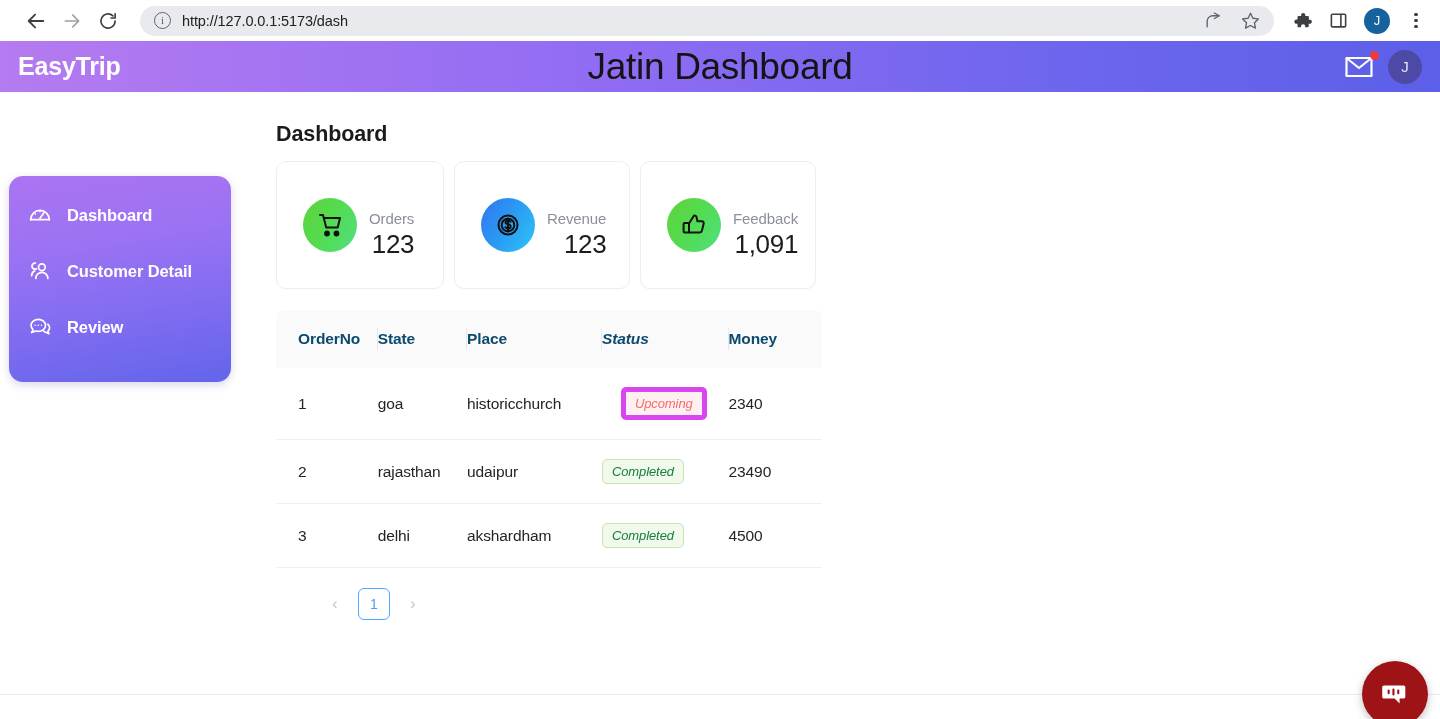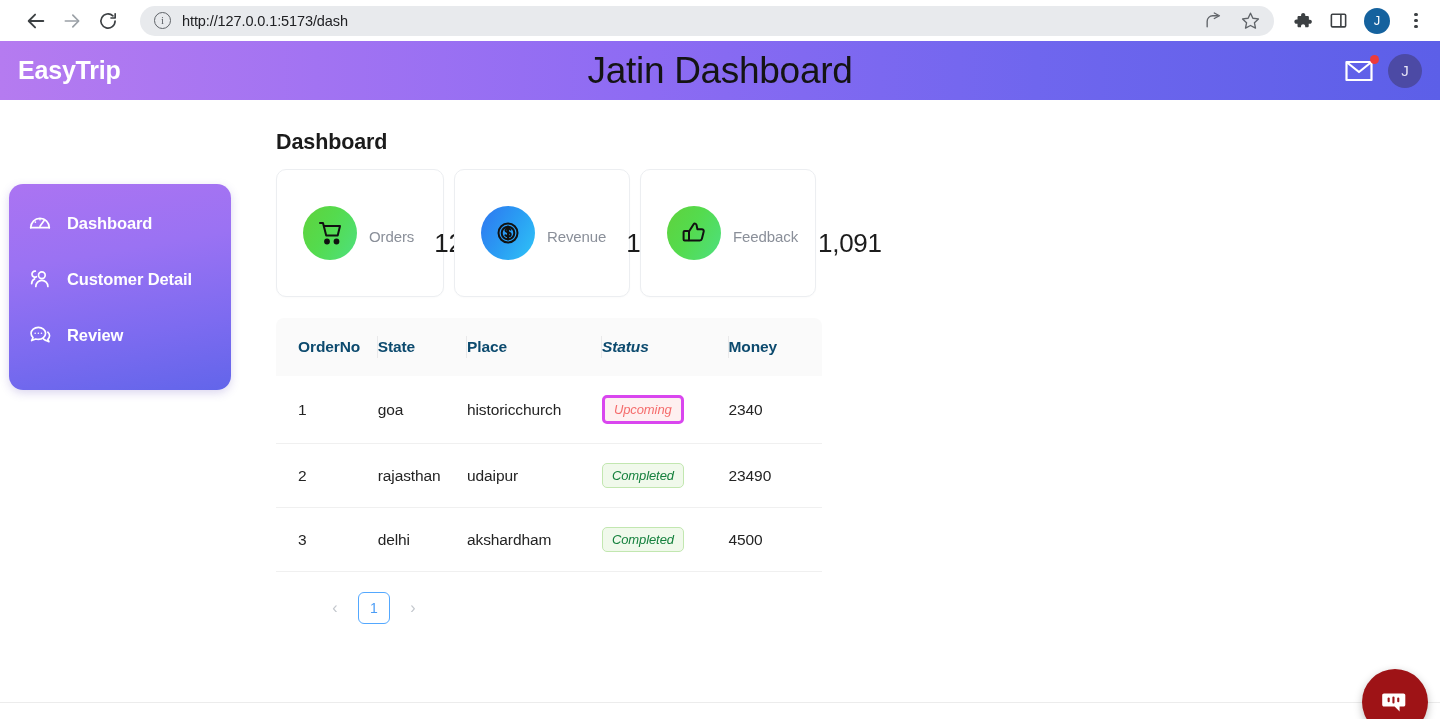--- a/index.html
+++ b/index.html
@@ -73,21 +73,21 @@
   }
   .kebab {
     width: 20px; height: 22px;
     display: flex; flex-direction: column; align-items: center; justify-content: center;
     gap: 3px;
   }
   .kebab i { width: 3.2px; height: 3.2px; border-radius: 50%; background: #3c4043; display:block; }
 
   
   .app-header {
-    height: 59px;
+    height: 51px;
     background: linear-gradient(90deg, #b57bf0 0%, #a273f2 22%, #8d6bf3 45%, #6f66ee 72%, #5c5fe8 100%);
     display: flex; align-items: center;
     position: relative;
     padding: 0 18px;
   }
   .brand {
     color: #fff;
     font-size: 25px;
     font-weight: bold;
     letter-spacing: -0.2px;
@@ -181,21 +181,21 @@
   }
   .stat-card.wide { width: 176px; }
   .stat-ico {
     width: 54px; height: 54px;
     border-radius: 50%;
     display: flex; align-items: center; justify-content: center;
     flex: none;
   }
   .ico-green { background: linear-gradient(120deg, #5fd23c 0%, #54db4e 45%, #4ee07f 100%); }
   .ico-blue  { background: linear-gradient(120deg, #2f76f0 0%, #2a9cf3 50%, #2fc4f7 100%); }
-  .stat-meta { display: flex; flex-direction: row; gap: 20px; margin-top: 20px; }
+  .stat-meta { display: flex; flex-direction: column; gap: 2px; margin-top: 20px; }
   .stat-label { font-size: 15px; color: #8a8f99; letter-spacing: -0.1px; }
   .stat-value { font-size: 26px; color: #1c1c1c; letter-spacing: -0.3px; text-align: right; }
 
   
   .table-wrap {
     margin-top: 21px;
     width: 546px;
     border-radius: 8px 8px 0 0;
     overflow: hidden;
   }
@@ -231,21 +231,21 @@
   .col-status { width: 122px; font-style: italic; }
   .col-money { width: 90px; }
   thead th.col-order { padding-left: 22px; }
   .badge {
     display: inline-block;
     font-size: 13px;
     padding: 4px 9px;
     border-radius: 5px;
     letter-spacing: -0.1px;
   }
-  .badge-upcoming { background: #fef0f0; color: #f56c6c; border: 3px solid #d946ef; }
+  .badge-upcoming { background: #fef0f0; color: #f56c6c; border: 5px solid #d946ef; margin-left: 19px; }
   .badge-completed { background: #f0f9eb; color: #15803d; border: 1px solid #c2e7b0; }
 
   
   .pagination {
     display: flex; align-items: center;
     gap: 10px;
     padding: 20px 0 0 46px;
   }
   .pg-arrow {
     width: 26px; height: 28px;

